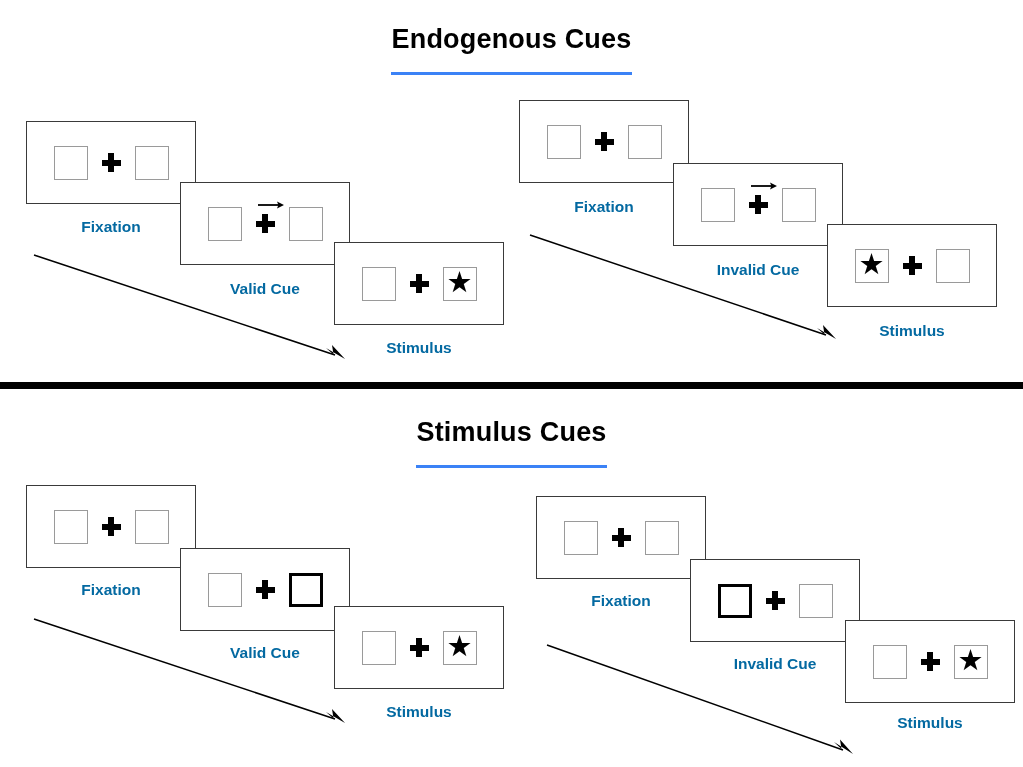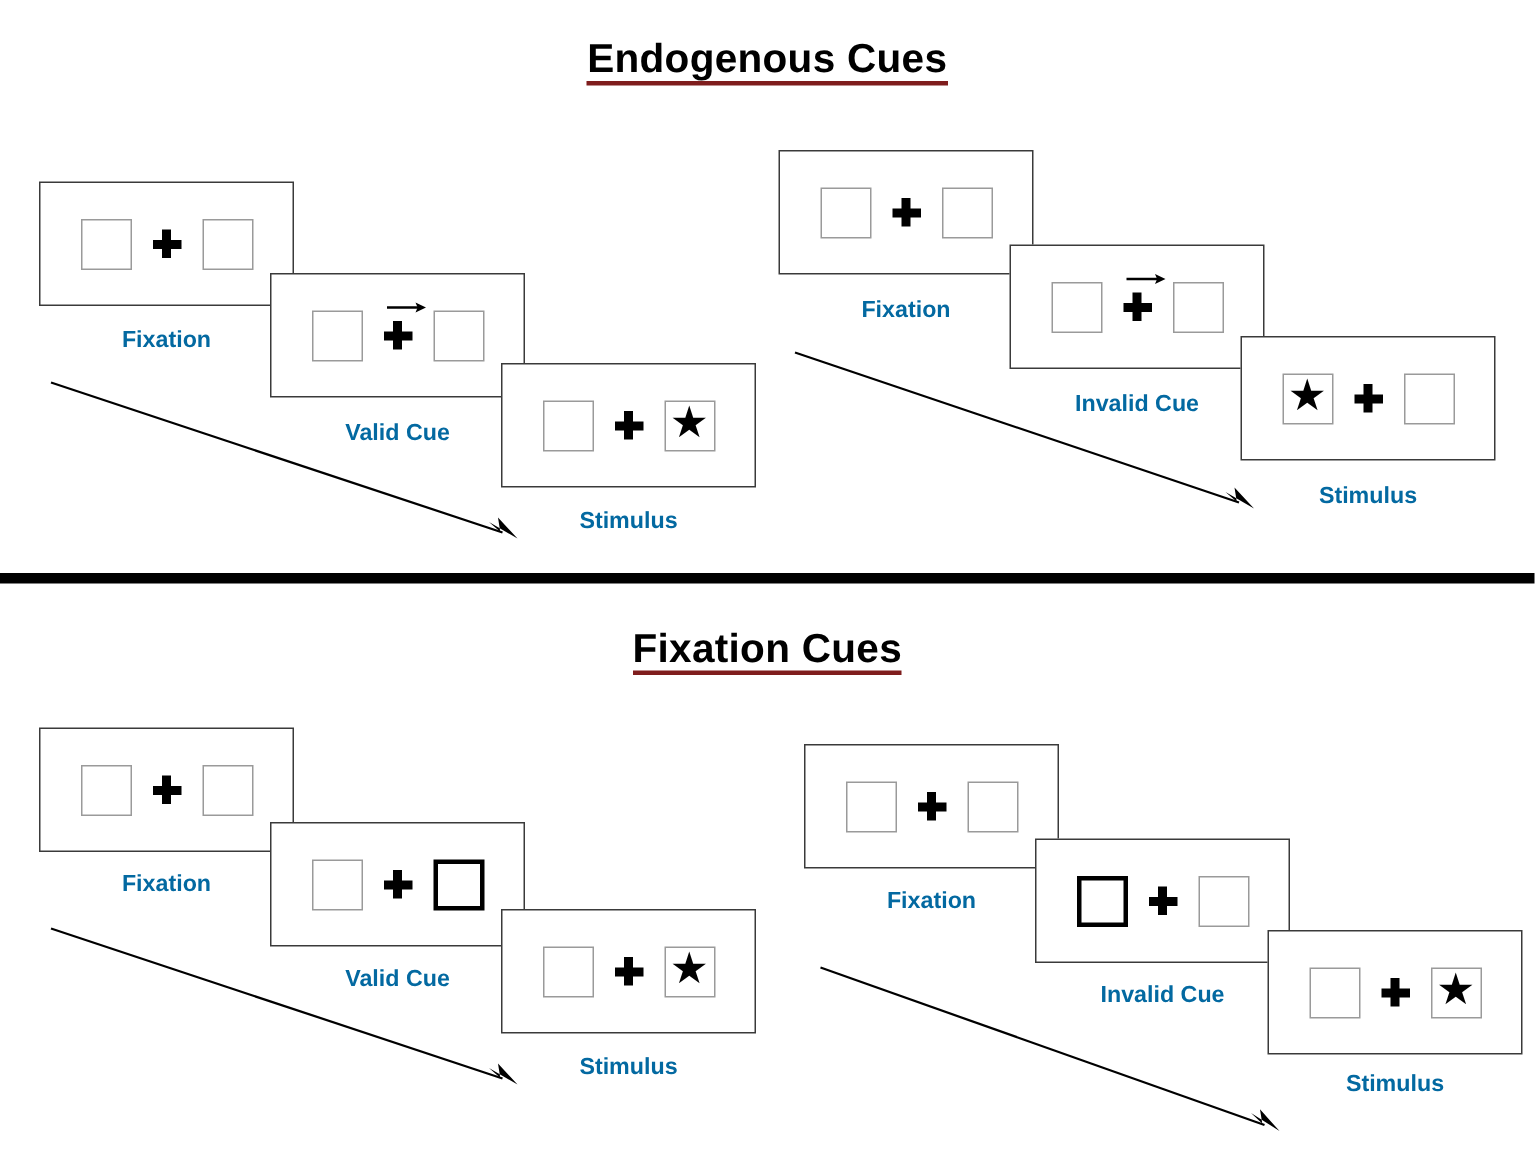--- a/index.html
+++ b/index.html
@@ -20,22 +20,22 @@
   .section-title {
     position: absolute;
     width: 100%;
     text-align: center;
     font-size: 27px;
     font-weight: bold;
     letter-spacing: .2px;
     color: #000;
   }
   .section-title span {
-    border-bottom: 3px solid #7f1d1d;
-    padding-bottom: 0;
+    border-bottom: 3px solid #3b82f6;
+    padding-bottom: 18px;
   }
 
   
   .divider {
     position: absolute;
     left: 0;
     width: 1023px;
     height: 7px;
     background: #000;
   }
@@ -203,21 +203,21 @@
 <div class="caption" style="left:827px; top:322px; width:170px;">Stimulus</div>
 
 <svg class="seq-arrow" style="left:528px; top:232px; width:310px; height:110px;" viewBox="0 0 310 110">
   <line x1="2" y1="3" x2="298" y2="103" stroke="#000" stroke-width="1.5"></line>
   <path d="M308 107 L289 96 L296.5 102.5 L295 93 Z" fill="#000"></path>
 </svg>
 
 <div class="divider" style="top:382px;"></div>
 
 <div class="section-title" style="top:417px;">
-  <span>Fixation Cues</span>
+  <span>Stimulus Cues</span>
 </div>
 
 <div class="panel" style="left:26px; top:485px; width:170px; height:83px;">
   <div class="box"></div>
   <div class="center-stack">
     <div class="plus"></div>
   </div>
   <div class="box"></div>
 </div>
 <div class="caption" style="left:26px; top:581px; width:170px;">Fixation</div>

